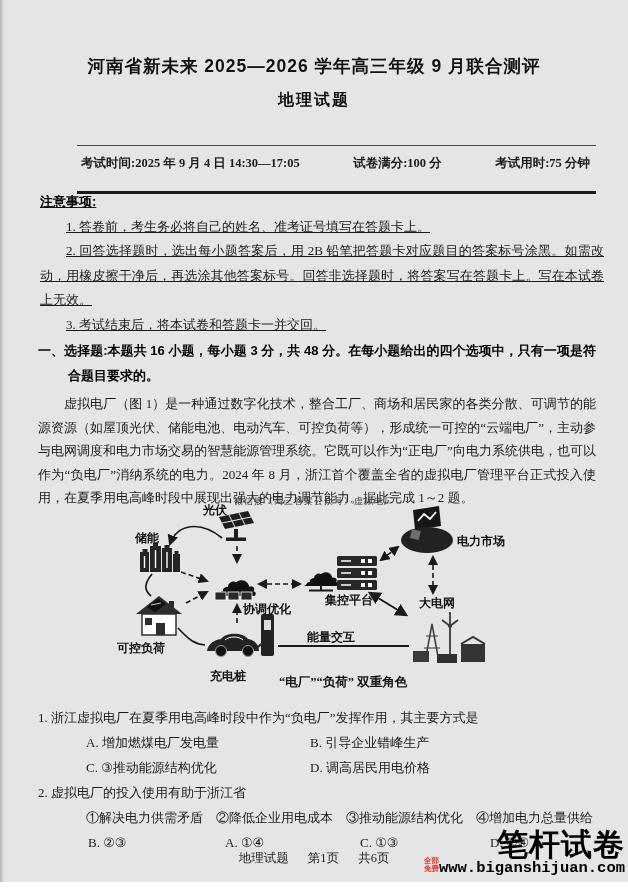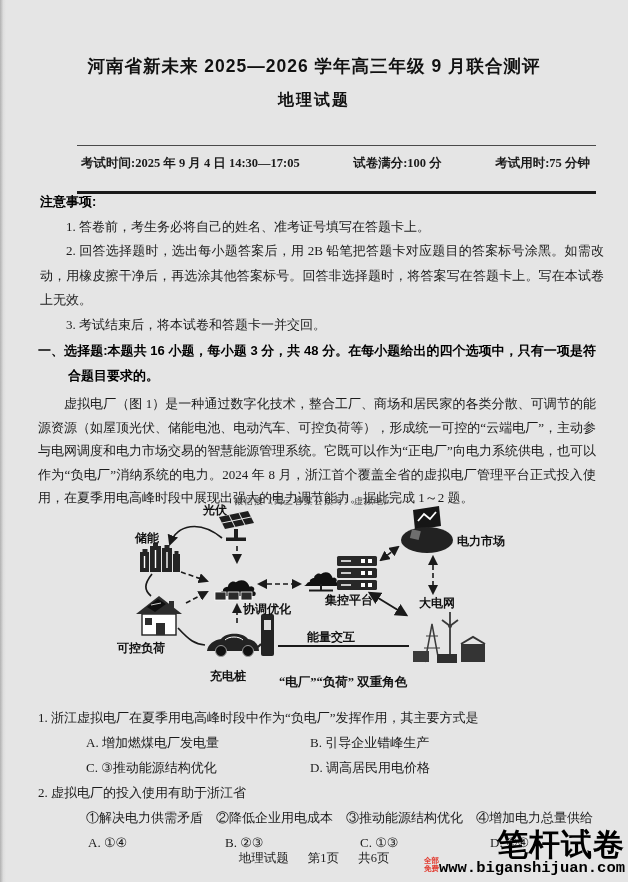--- a/index.html
+++ b/index.html
@@ -12,21 +12,21 @@
   .title { position:absolute; top:54px; left:0; right:0; text-align:center;
            font-family:"Liberation Sans", sans-serif; font-size:17.5px; font-weight:bold; letter-spacing:1px; color:#111; }
   .subtitle { position:absolute; top:90px; left:0; right:0; text-align:center;
               font-family:"Liberation Sans", sans-serif; font-size:16px; font-weight:bold; letter-spacing:2px; color:#111; }
 
   .meta { position:absolute; top:145px; left:36px; right:32px;
           border-top:1px solid #4a4a4a; border-bottom:3px solid #1a1a1a;
           display:flex; justify-content:space-between; align-items:center;
           padding:9px 6px 19px 4px; font-size:12.5px; font-weight:600;margin-left:41px; }
 
-  .notices { position:absolute; top:190px; left:40px; right:24px; font-size:13px; line-height:24.5px; }
+  .notices { position:absolute; top:190px; left:40px; right:24px; font-size:13px; line-height:24.5px;text-decoration:underline; }
   .notices-heading { font-family:"Liberation Sans", sans-serif; font-weight:bold; font-size:13px; color:#000; }
   .notice-item { text-indent:2em; text-align:justify; }
 
   .section { position:absolute; top:338px; left:38px; right:32px; }
   .section-heading { font-family:"Liberation Sans", sans-serif; font-weight:bold; font-size:13px;
                      line-height:25px; color:#000; padding-left:2.3em; text-indent:-2.3em; text-align:justify; }
   .intro { margin-top:4px; font-size:13px; line-height:23.5px; text-indent:2em; text-align:justify; }
 
   .wm-top { position:absolute; top:495px; left:0; right:0; text-align:center;
             font-size:9px; color:#3a3a3a; letter-spacing:1px; }
@@ -205,22 +205,22 @@
     <p class="q-stem"><span>1.</span> <span>浙江虚拟电厂在夏季用电高峰时段中作为“负电厂”发挥作用，其主要方式是</span></p>
     <div class="opt-grid">
       <span>A. 增加燃煤电厂发电量</span>
       <span>B. 引导企业错峰生产</span>
       <span>C. ③推动能源结构优化</span>
       <span>D. 调高居民用电价格</span>
     </div>
     <p class="q-stem"><span>2.</span> <span>虚拟电厂的投入使用有助于浙江省</span></p>
     <div class="sub-opts">①解决电力供需矛盾　②降低企业用电成本　③推动能源结构优化　④增加电力总量供给</div>
     <div class="ans-grid">
+      <span>B. ②③</span>
       <span>A. ①④</span>
-      <span>B. ②③</span>
       <span>C. ①③</span>
       <span>D. ②④</span>
     </div>
   </div>
 
   <div class="footer">
     <span>地理试题</span>
     <span>第1页</span>
     <span>共6页</span>
   </div>

